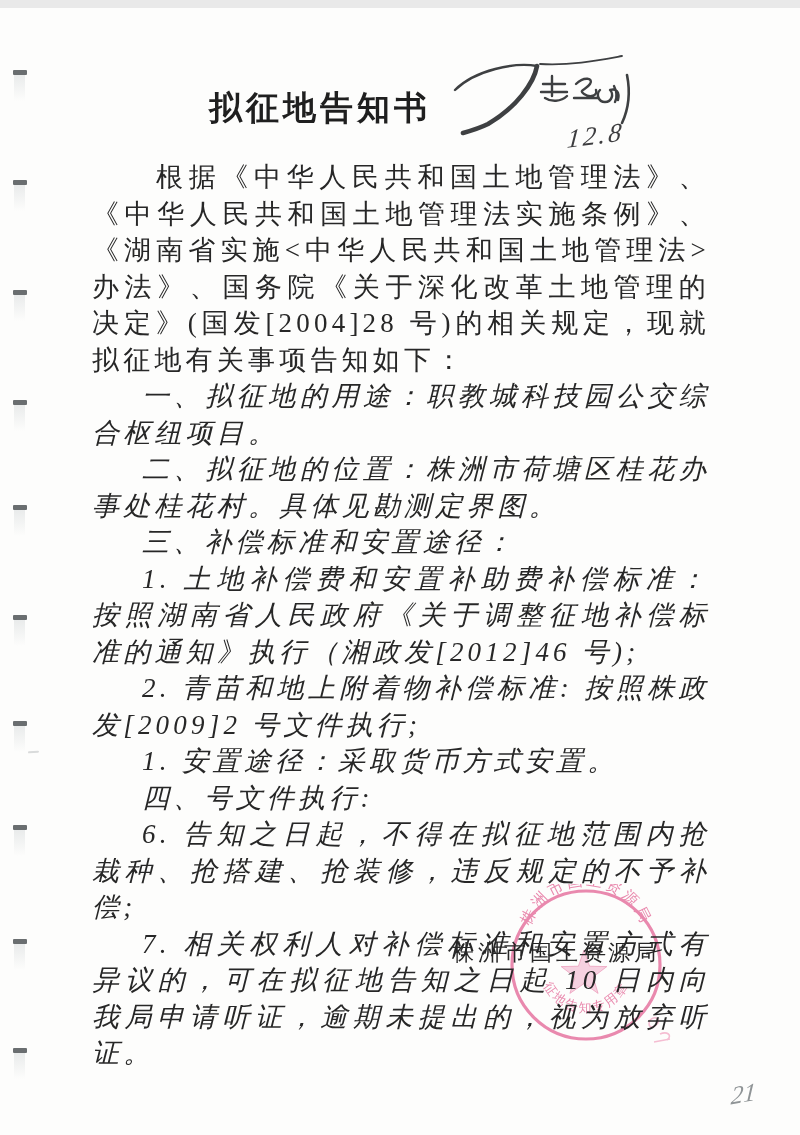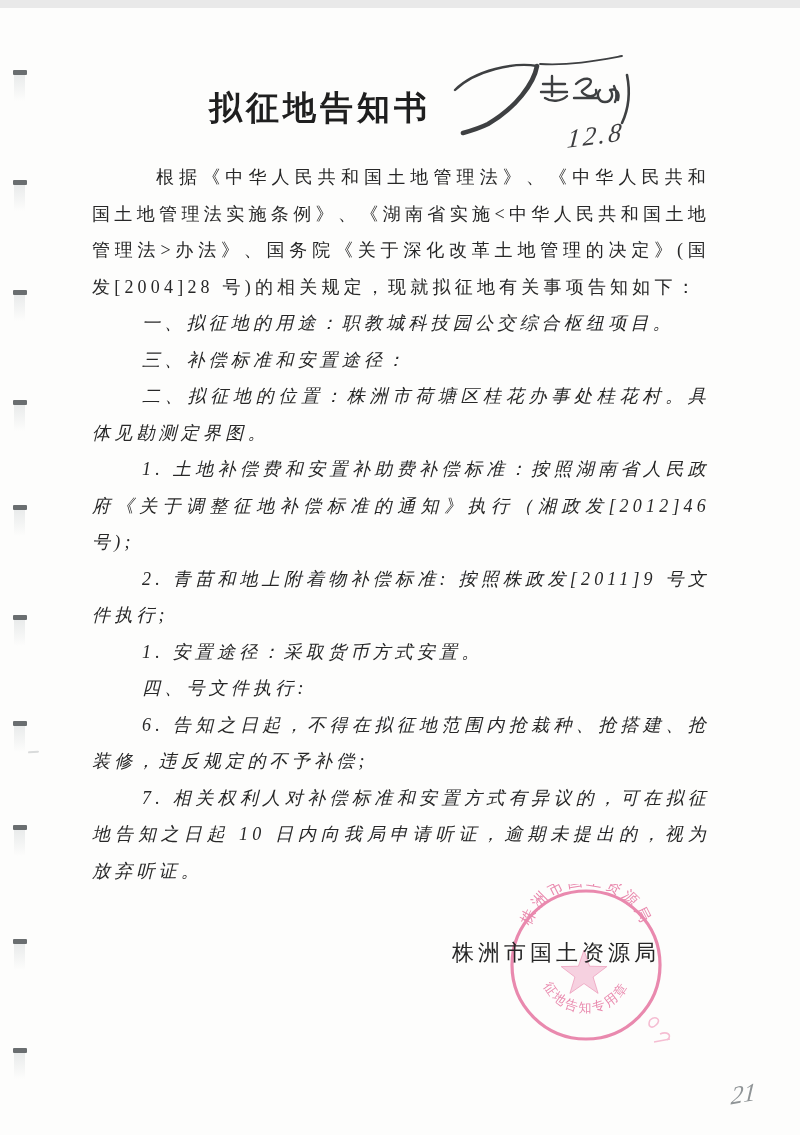--- a/index.html
+++ b/index.html
@@ -37,21 +37,21 @@
     position:absolute;left:567px;top:113px;z-index:3;
     font-style:italic;font-size:26px;color:#3d3d3f;
     letter-spacing:3px;
     transform:rotate(-7deg) skewX(-12deg);
   }
   .doc-body{
     position:absolute;left:92px;top:151px;width:618px;z-index:2;
   }
   .doc-body p{
     margin:0;
-    font-size:18px;line-height:36.5px;letter-spacing:4.2px;
+    font-size:27px;line-height:36.5px;letter-spacing:4.2px;
     text-align:justify;
     color:#272727;
   }
   .doc-body p.indent-lg{text-indent:64px;}
   .doc-body p.indent-md{text-indent:50px;font-style:italic;}
   .signature-block{
     position:absolute;top:925px;right:140px;z-index:2;
     text-align:right;
   }
   .signature-block .sig-line{
@@ -98,24 +98,24 @@
       <path d="M170 42 c-4 4 -2 12 5 12 c7 0 9 -8 5 -12 c6 -2 10 2 8 10 M184 38 c3 6 3 12 1 16" stroke-width="2.4"></path>
       <path d="M197 27 C200 42 199 60 192 75" stroke-width="2.6"></path>
     </g>
   </svg>
 
   <span class="hw-date">12.8</span>
 
   <div class="doc-body" id="paragraphs">
       <p class="para indent-lg">根据《中华人民共和国土地管理法》、《中华人民共和国土地管理法实施条例》、《湖南省实施&lt;中华人民共和国土地管理法&gt;办法》、国务院《关于深化改革土地管理的决定》(国发[2004]28 号)的相关规定，现就拟征地有关事项告知如下：</p>
       <p class="para indent-md">一、拟征地的用途：职教城科技园公交综合枢纽项目。</p>
+      <p class="para indent-md">二、拟征地的位置：株洲市荷塘区桂花办事处桂花村。具体见勘测定界图。</p>
       <p class="para indent-md">三、补偿标准和安置途径：</p>
-      <p class="para indent-md">二、拟征地的位置：株洲市荷塘区桂花办事处桂花村。具体见勘测定界图。</p>
       <p class="para indent-md">1. 土地补偿费和安置补助费补偿标准：按照湖南省人民政府《关于调整征地补偿标准的通知》执行（湘政发[2012]46 号);</p>
-      <p class="para indent-md">2. 青苗和地上附着物补偿标准: 按照株政发[2011]9 号文件执行;</p>
+      <p class="para indent-md">2. 青苗和地上附着物补偿标准: 按照株政发[2009]2 号文件执行;</p>
       <p class="para indent-md">1. 安置途径：采取货币方式安置。</p>
       <p class="para indent-md">四、号文件执行:</p>
       <p class="para indent-md">6. 告知之日起，不得在拟征地范围内抢栽种、抢搭建、抢装修，违反规定的不予补偿;</p>
       <p class="para indent-md">7. 相关权利人对补偿标准和安置方式有异议的，可在拟征地告知之日起 10 日内向我局申请听证，逾期未提出的，视为放弃听证。</p>
     </div>
 
   <svg class="seal-svg" viewBox="0 0 180 168">
     <g opacity="0.82">
       <circle cx="82" cy="81" r="74" fill="none" stroke="#e5709d" stroke-width="3.2"></circle>
       <polygon points="80,66 85.6,82.2 102.8,82.6 89.1,93 94.1,109.4 80,99.6 65.9,109.4 70.9,93 57.2,82.6 74.4,82.2" fill="#ef9dbd" fill-opacity="0.55" stroke="#e5709d" stroke-width="1" stroke-opacity="0.6"></polygon>

